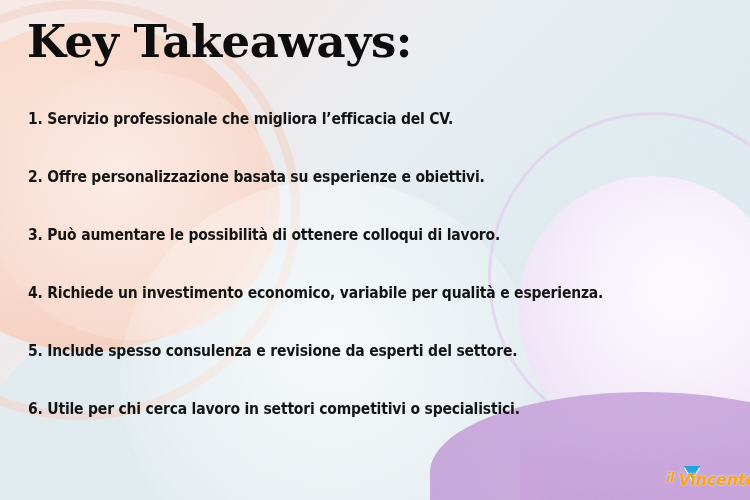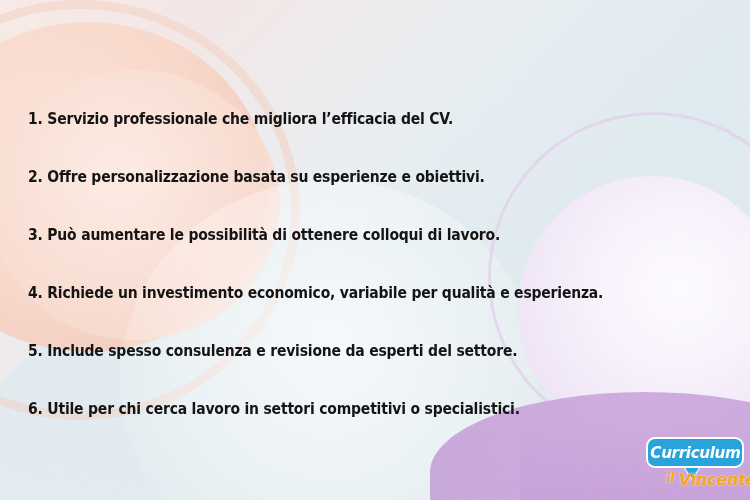--- a/index.html
+++ b/index.html
@@ -255,35 +255,33 @@
   <svg class="bg-noise" width="750" height="500">
     <filter id="grain">
       <feTurbulence type="fractalNoise" baseFrequency="0.85" numOctaves="3" stitchTiles="stitch"></feTurbulence>
       <feColorMatrix type="saturate" values="0"></feColorMatrix>
     </filter>
     <rect width="750" height="500" filter="url(#grain)" opacity="0.55"></rect>
   </svg>
 
   <div class="content">
 
+    <h1 id="page-title">Key Takeaways:</h1>
 
     <ul class="takeaway-list">
       <li class="takeaway-item">1. Servizio professionale che migliora l’efficacia del CV.</li>
       <li class="takeaway-item">2. Offre personalizzazione basata su esperienze e obiettivi.</li>
       <li class="takeaway-item">3. Può aumentare le possibilità di ottenere colloqui di lavoro.</li>
       <li class="takeaway-item">4. Richiede un investimento economico, variabile per qualità e esperienza.</li>
       <li class="takeaway-item">5. Include spesso consulenza e revisione da esperti del settore.</li>
       <li class="takeaway-item">6. Utile per chi cerca lavoro in settori competitivi o specialistici.</li>
     </ul>
 
     <div class="logo">
       <div class="logo-tail"></div>
-      <div class="logo-bubble">
-        <span class="logo-bubble-text">Curriculum</span>
-      </div>
       <div class="logo-sub">
         <span class="logo-il">il</span>
         <span class="logo-vincente">Vincente</span>
       </div>
     </div>
 
   </div>
 </div>
 
 </body></html>

